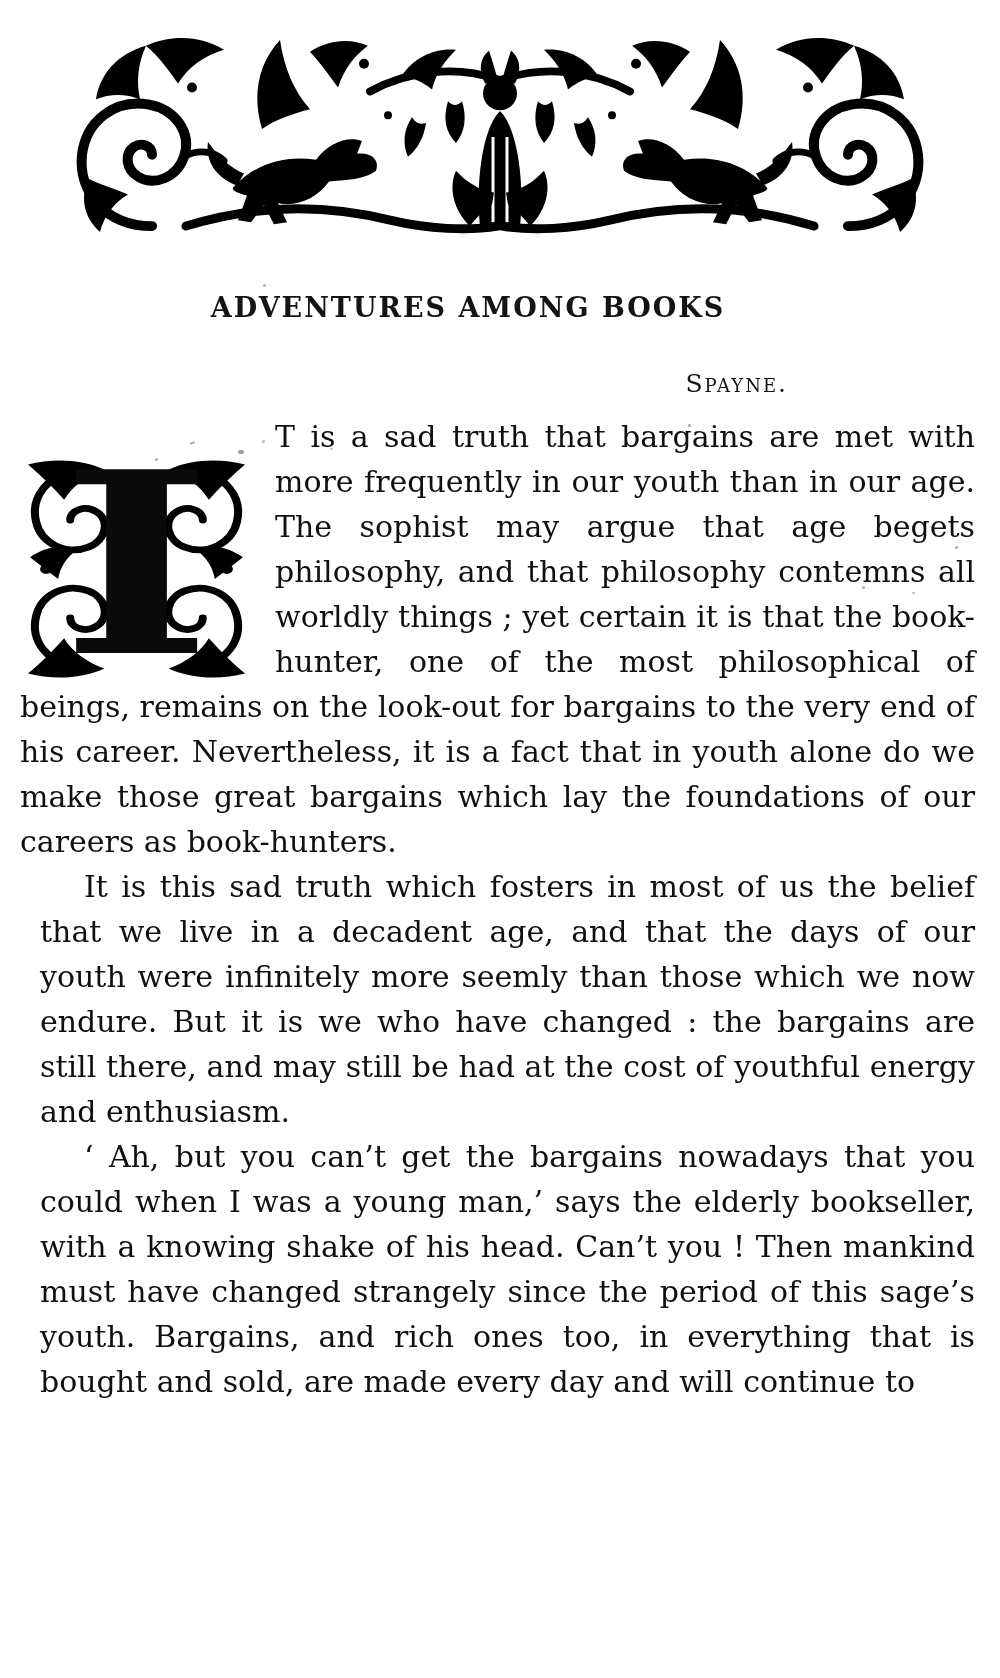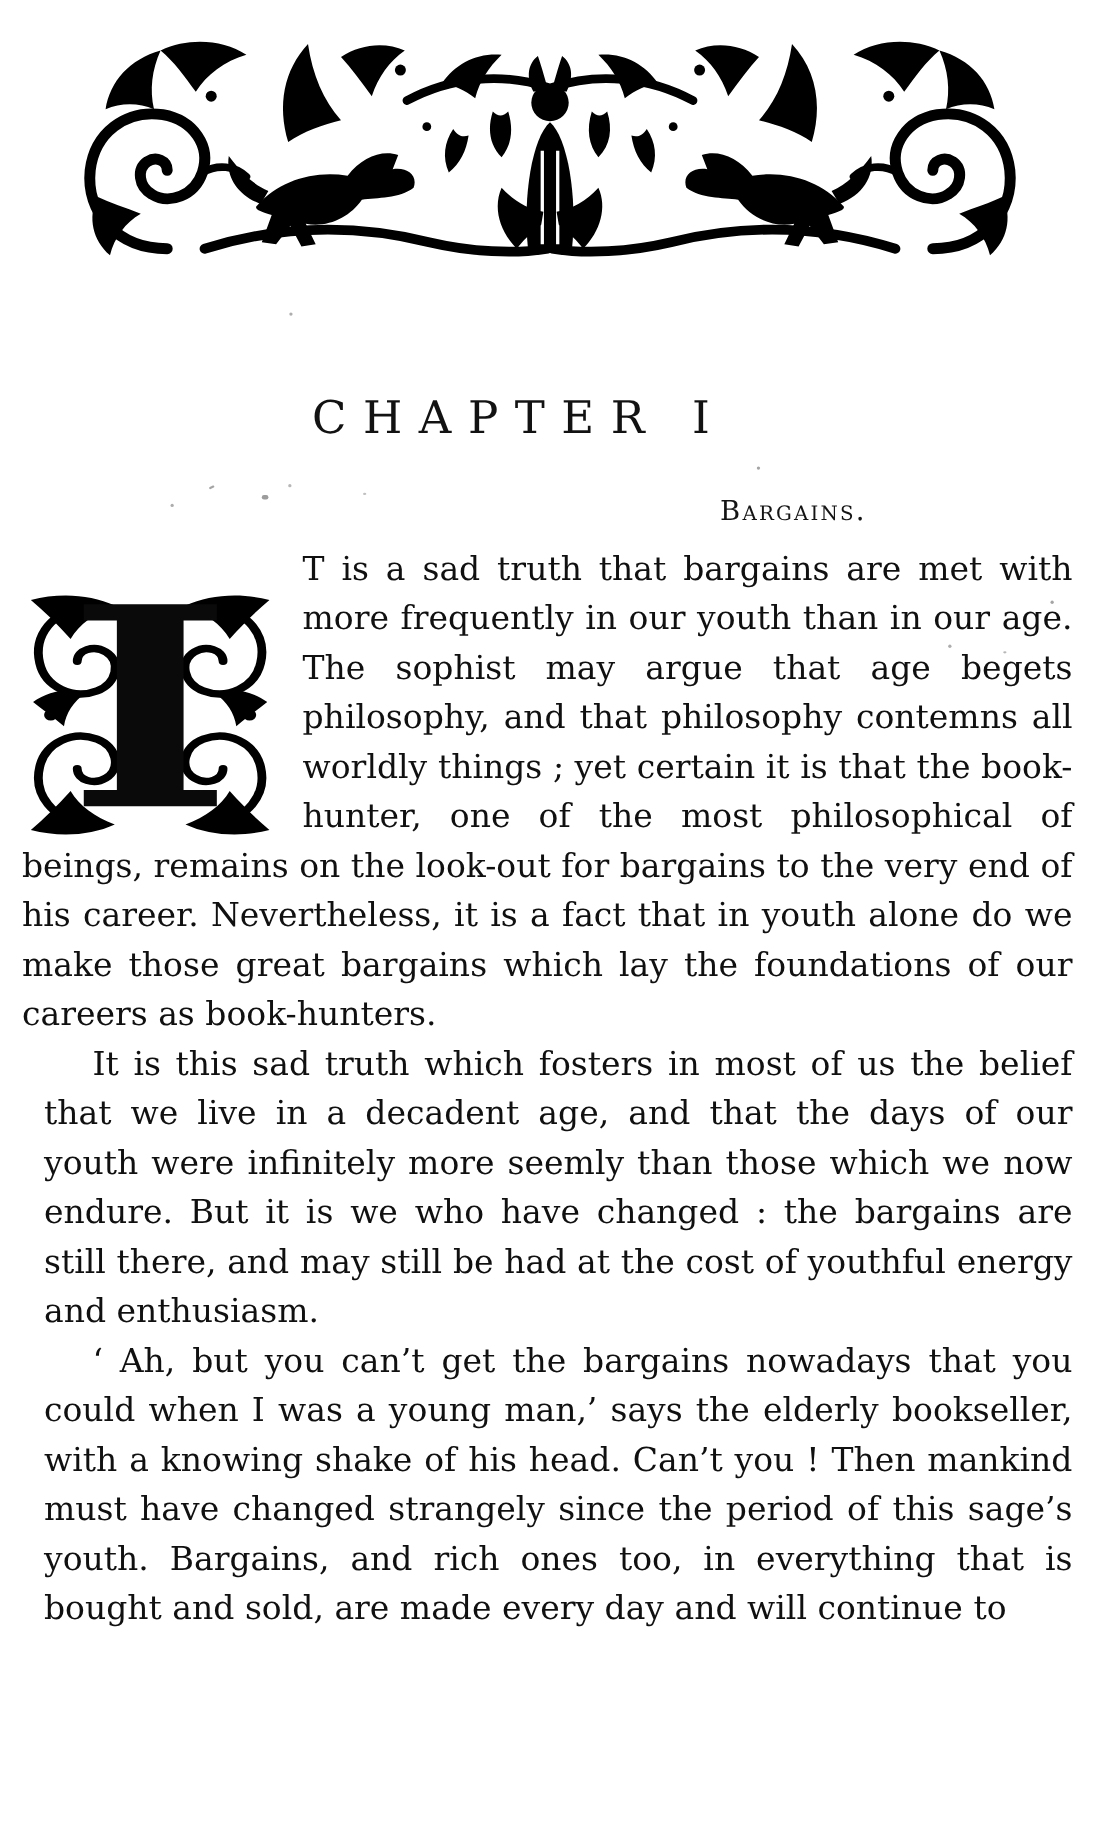--- a/index.html
+++ b/index.html
@@ -148,25 +148,25 @@
         <path d="M449,54 C456,40 454,28 445,21 C441,33 438,44 436,51 Z"></path>
         <path d="M414,198 C409,150 418,96 434,82 C450,96 459,150 454,198 Z"></path>
         <path d="M427,108 L427,194" stroke="#fff" stroke-width="3" fill="none"></path>
         <path d="M441,108 L441,194" stroke="#fff" stroke-width="3" fill="none"></path>
         <path d="M404,198 C388,182 382,160 390,142 C401,154 414,162 428,164 L426,176 C416,184 409,191 404,198 Z"></path>
         <path d="M464,198 C480,182 486,160 478,142 C467,154 454,162 440,164 L442,176 C452,184 459,191 464,198 Z"></path>
       </g>
     </svg>
   </div>
 
-  <h1 class="chapter-heading">CHAPTER I</h1>
-
+
+  <h2 class="chapter-title">ADVENTURES AMONG BOOKS</h2>
 
   <div class="epigraph">
-    <div class="epigraph-attribution">Bargains.</div>
+    <div class="epigraph-attribution">Spayne.</div>
   </div>
 
   <div class="body-text">
     <p>
       <span class="dropcap">
         <span class="dropcap-art">
           <svg viewBox="0 0 232 268" preserveAspectRatio="none" aria-hidden="true">
             <g fill="none" stroke="#000" stroke-width="8" stroke-linecap="round">
               <path d="M58,16 C28,22 10,48 16,78 C21,104 46,118 68,108 C86,100 90,76 76,66 C65,58 50,64 50,76"></path>
               <path d="M174,16 C204,22 222,48 216,78 C211,104 186,118 164,108 C146,100 142,76 156,66 C167,58 182,64 182,76"></path>

